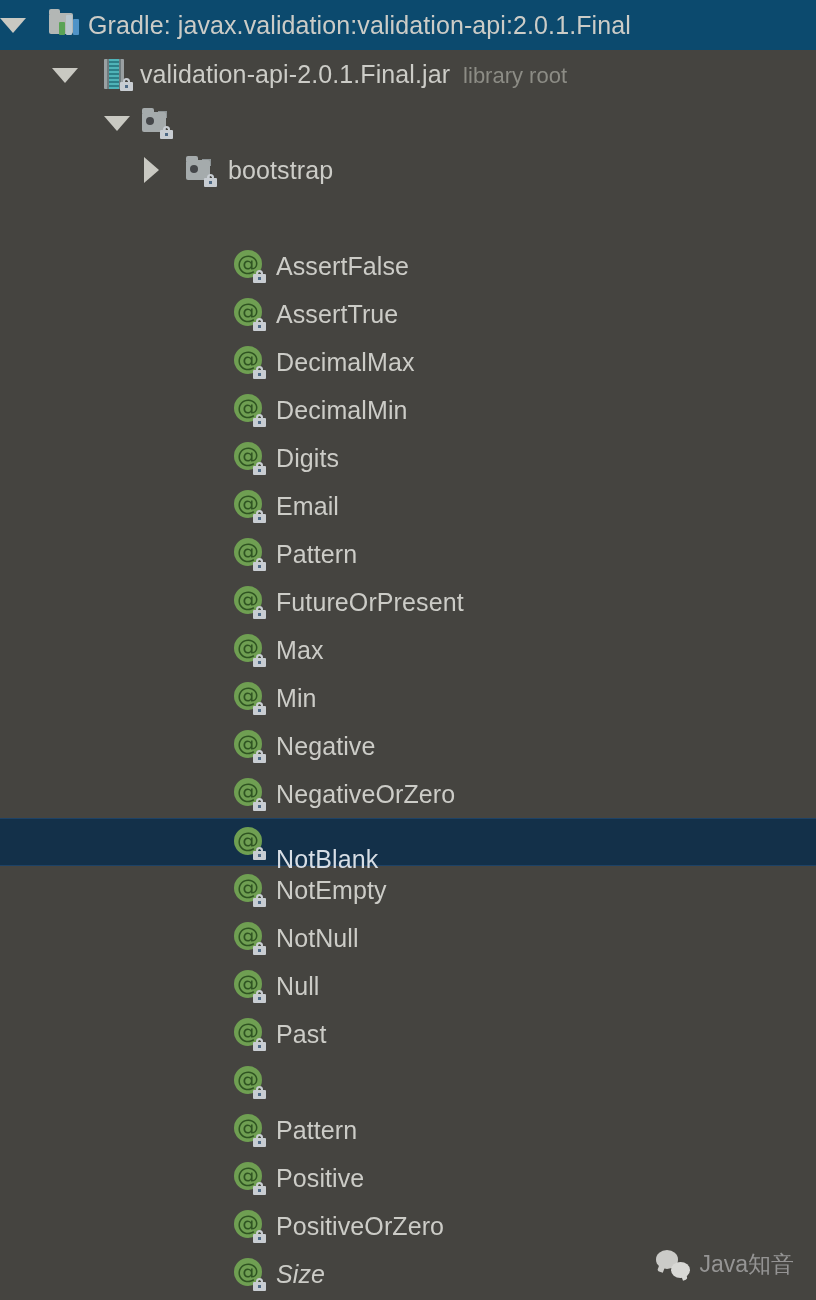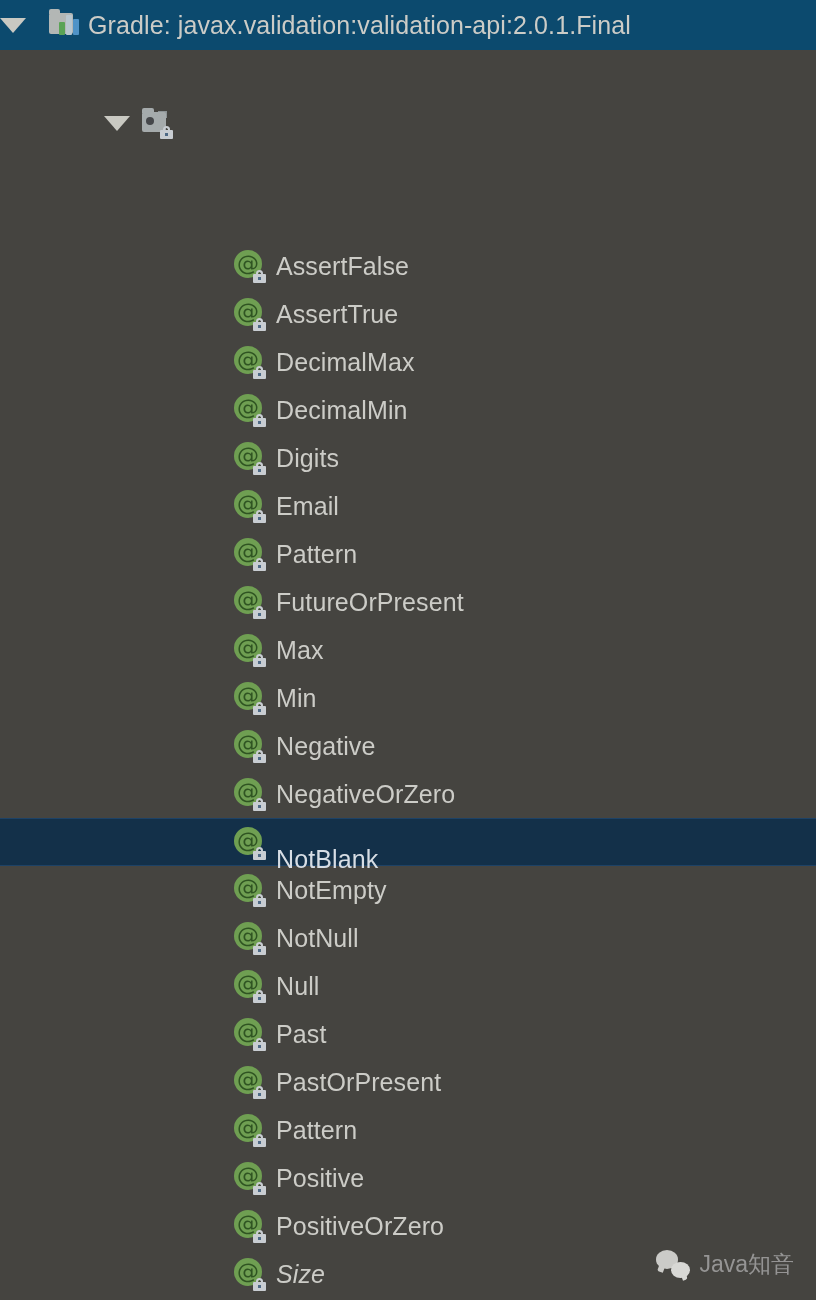--- a/index.html
+++ b/index.html
@@ -249,31 +249,61 @@
       <span class="icon ic-gradle" style="left: 48px; top: 7px;">
         <span class="fld"></span>
         <span class="b1"></span>
         <span class="b2"></span>
         <span class="b3"></span>
       </span>
       <span style="position: absolute; left: 88px; display: flex; align-items: baseline;">
         <span class="label">Gradle: javax.validation:validation-api:2.0.1.Final</span>
       </span>
     </div>
+    <div class="row" style="top: 50px;">
+      <span class="twisty down" style="left: 52px; top: 18px;"></span>
+      <span class="icon ic-jar" style="left: 100px; top: 7px;">
+        <span class="body"></span>
+        <span class="zip"></span>
+        <span class="zipedge"></span>
+        <span class="lock">
+          <span class="shackle"></span>
+          <span class="lbody"></span>
+        </span>
+      </span>
+      <span style="position: absolute; left: 140px; display: flex; align-items: baseline;">
+        <span class="label">validation-api-2.0.1.Final.jar</span>
+        <span class="sublabel">library root</span>
+      </span>
+    </div>
     <div class="row" style="top: 98px;">
       <span class="twisty down" style="left: 104px; top: 18px;"></span>
       <span class="icon ic-pkg" style="left: 140px; top: 7px;">
         <span class="notch"></span>
         <span class="fld"></span>
         <span class="lock">
           <span class="shackle"></span>
           <span class="lbody"></span>
         </span>
       </span>
     </div>
+    <div class="row" style="top: 146px;">
+      <span class="twisty right" style="left: 144px; top: 11px;"></span>
+      <span class="icon ic-pkg" style="left: 184px; top: 7px;">
+        <span class="notch"></span>
+        <span class="fld"></span>
+        <span class="lock">
+          <span class="shackle"></span>
+          <span class="lbody"></span>
+        </span>
+      </span>
+      <span style="position: absolute; left: 228px; display: flex; align-items: baseline;">
+        <span class="label">bootstrap</span>
+      </span>
+    </div>
     <div class="row" style="top: 242px;">
       <span class="icon ic-anno" style="left: 233px; top: 7px;">
         <span class="circ"></span>
         <span class="at">@</span>
         <span class="lock">
           <span class="shackle"></span>
           <span class="lbody"></span>
         </span>
       </span>
       <span style="position: absolute; left: 276px; display: flex; align-items: baseline;">
@@ -489,23 +519,20 @@
       </span>
     </div>
     <div class="row" style="top: 1058px;">
       <span class="icon ic-anno" style="left: 233px; top: 7px;">
         <span class="circ"></span>
         <span class="at">@</span>
         <span class="lock">
           <span class="shackle"></span>
           <span class="lbody"></span>
         </span>
-      </span>
-      <span style="position: absolute; left: 276px; display: flex; align-items: baseline;">
-        <span class="label">PastOrPresent</span>
       </span>
     </div>
     <div class="row" style="top: 1106px;">
       <span class="icon ic-anno" style="left: 233px; top: 7px;">
         <span class="circ"></span>
         <span class="at">@</span>
         <span class="lock">
           <span class="shackle"></span>
           <span class="lbody"></span>
         </span>

